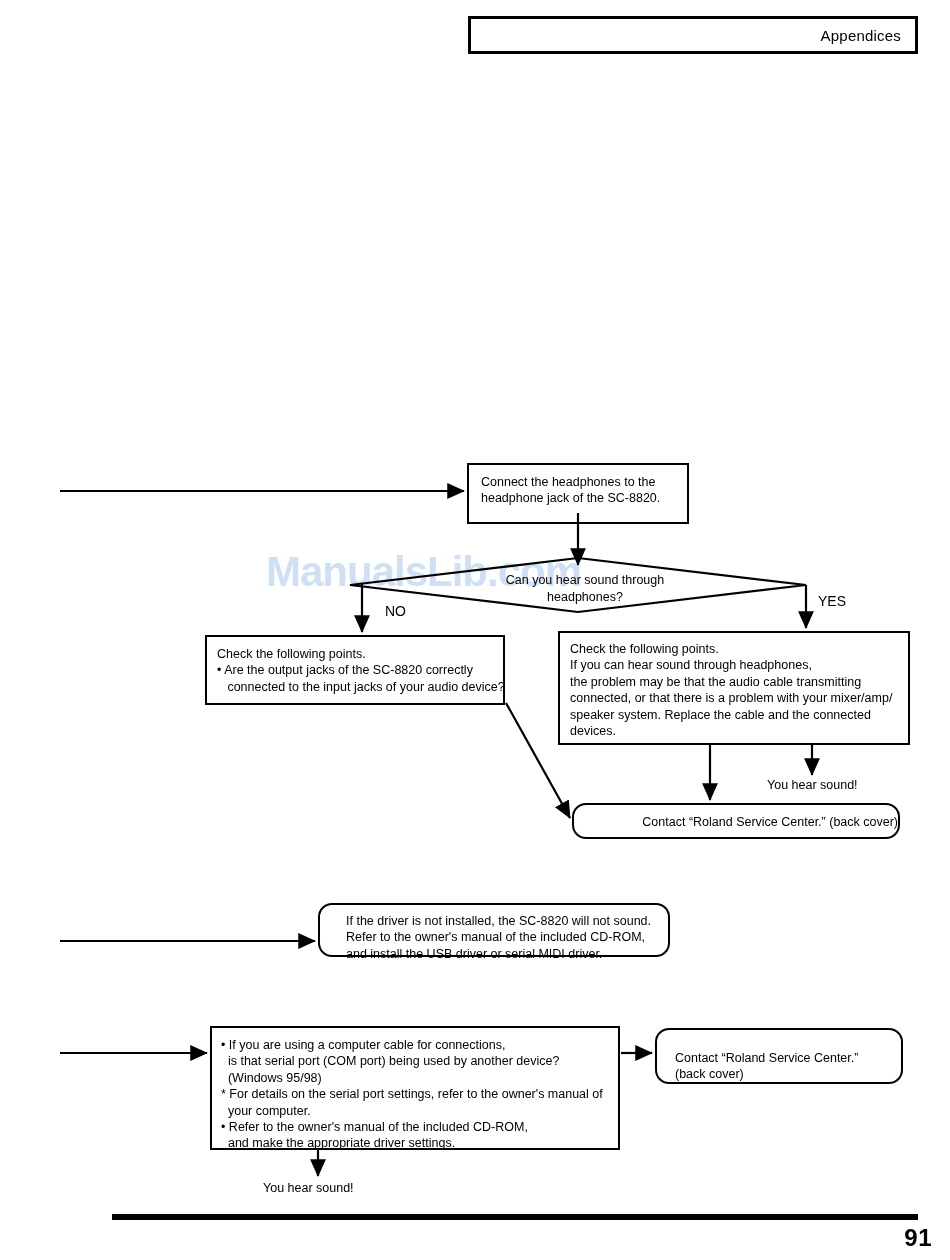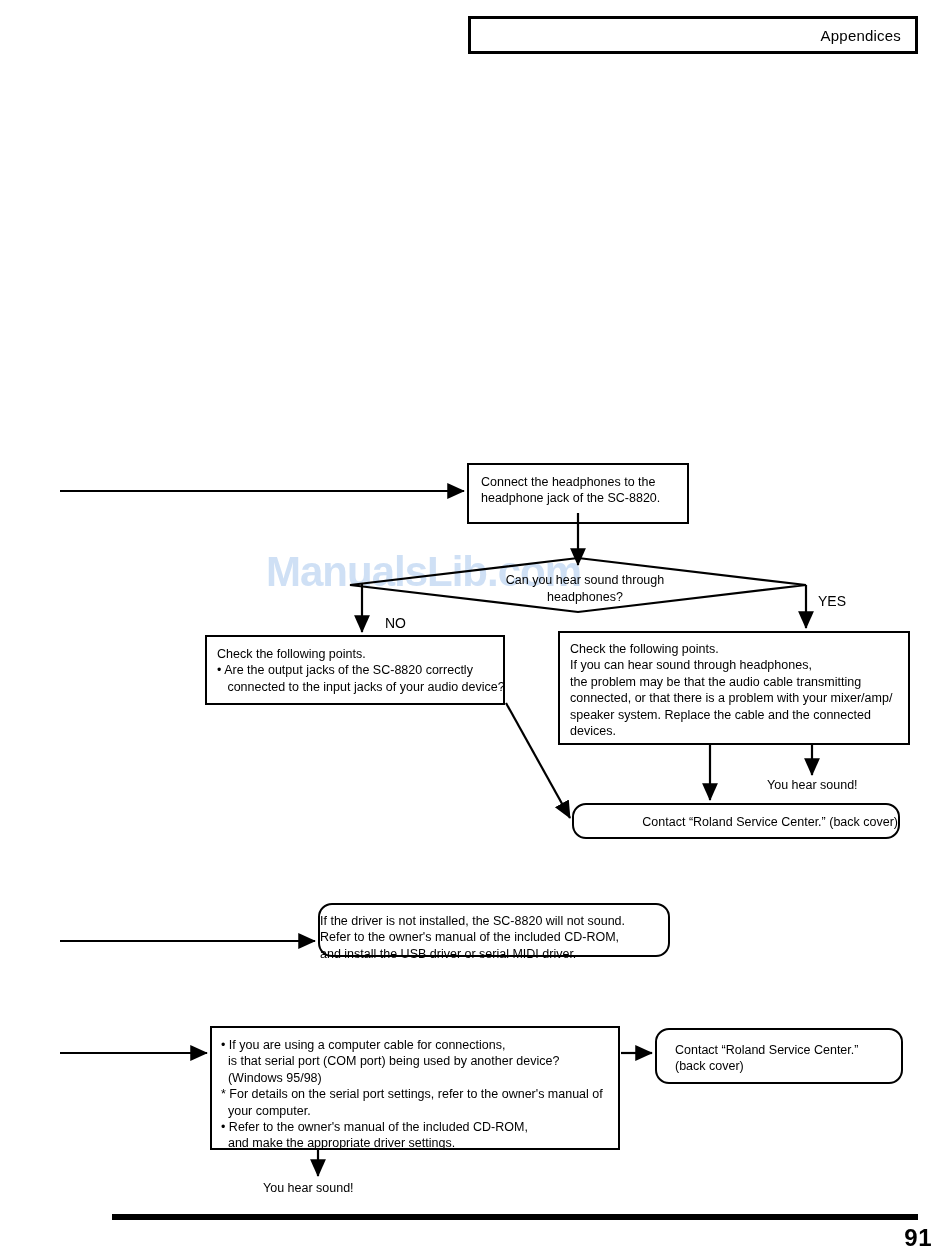--- a/index.html
+++ b/index.html
@@ -86,37 +86,37 @@
   #node-check-left   { left: 205px; top: 635px;  width: 300px; height: 70px; }
   #node-check-left .inner { padding: 9px 10px; }
 
   #node-check-right  { left: 558px; top: 631px;  width: 352px; height: 114px; }
   #node-check-right .inner { padding: 8px 10px; }
 
   #node-contact-1    { left: 572px; top: 803px;  width: 328px; height: 36px; }
   #node-contact-1 .inner { padding: 9px 0 0 12px; text-align: right; }
 
   #node-driver       { left: 318px; top: 903px;  width: 352px; height: 54px; }
-  #node-driver .inner { padding: 8px 0; }
+  #node-driver .inner { padding: 8px 26px; }
 
   #node-serial       { left: 210px; top: 1026px; width: 410px; height: 124px; }
   #node-serial .inner { padding: 9px 9px; }
 
   #node-contact-2    { left: 655px; top: 1028px; width: 248px; height: 56px; }
-  #node-contact-2 .inner { padding: 12px 0 0 18px; }
+  #node-contact-2 .inner { padding: 12px 0 0 18px; margin-top: 8px; }
 
   
   .flow-label {
     position: absolute;
     font-size: 14px;
     color: #000;
     z-index: 3;
     white-space: nowrap;
   }
-  #label-no        { left: 385px; top: 603px; margin-top: 12px; }
+  #label-no        { left: 385px; top: 603px; }
   #label-yes       { left: 818px; top: 593px; }
   #label-hear-1    { left: 767px; top: 778px; font-size: 12.5px; }
   #label-hear-2    { left: 263px; top: 1181px; font-size: 12.5px; }
 
   
   .diamond-text {
     position: absolute;
     left: 470px;
     top: 572px;
     width: 230px;

